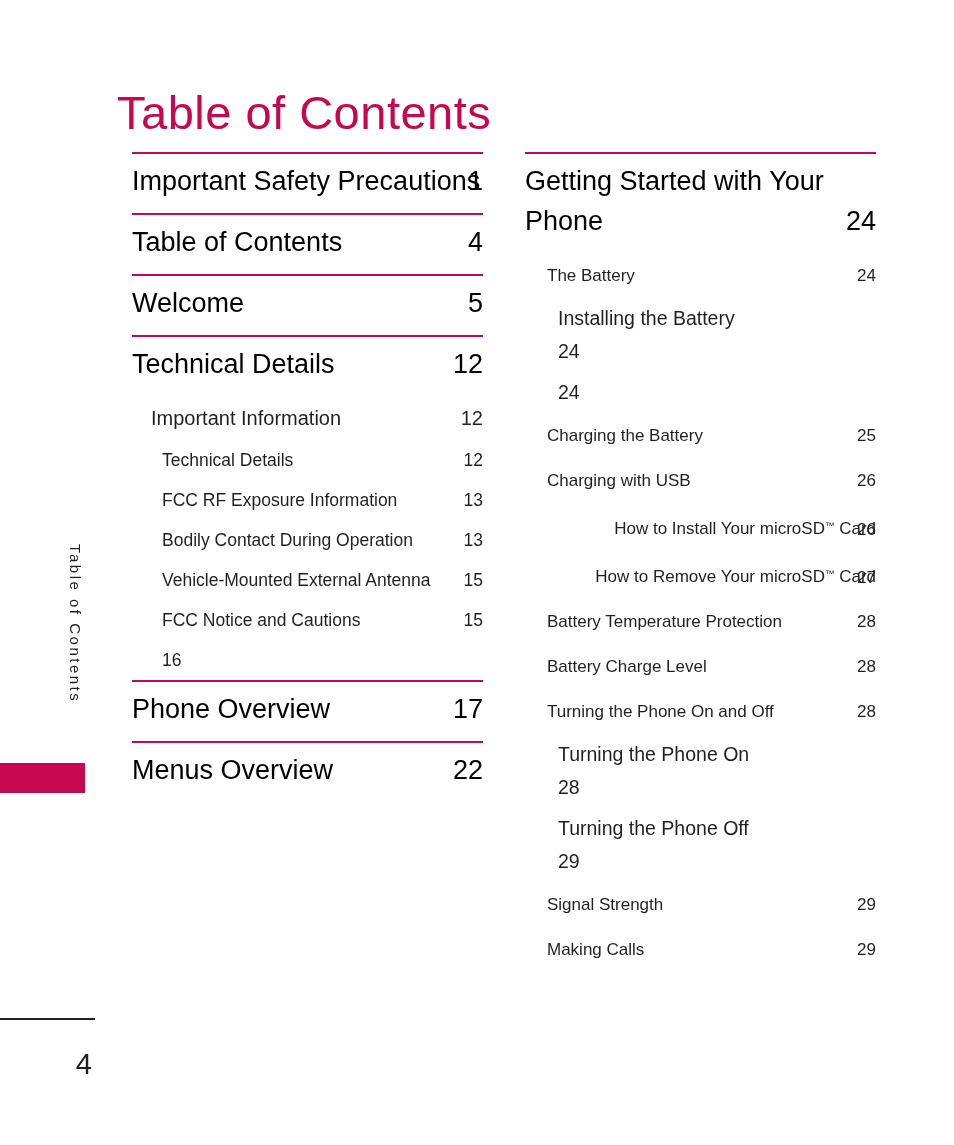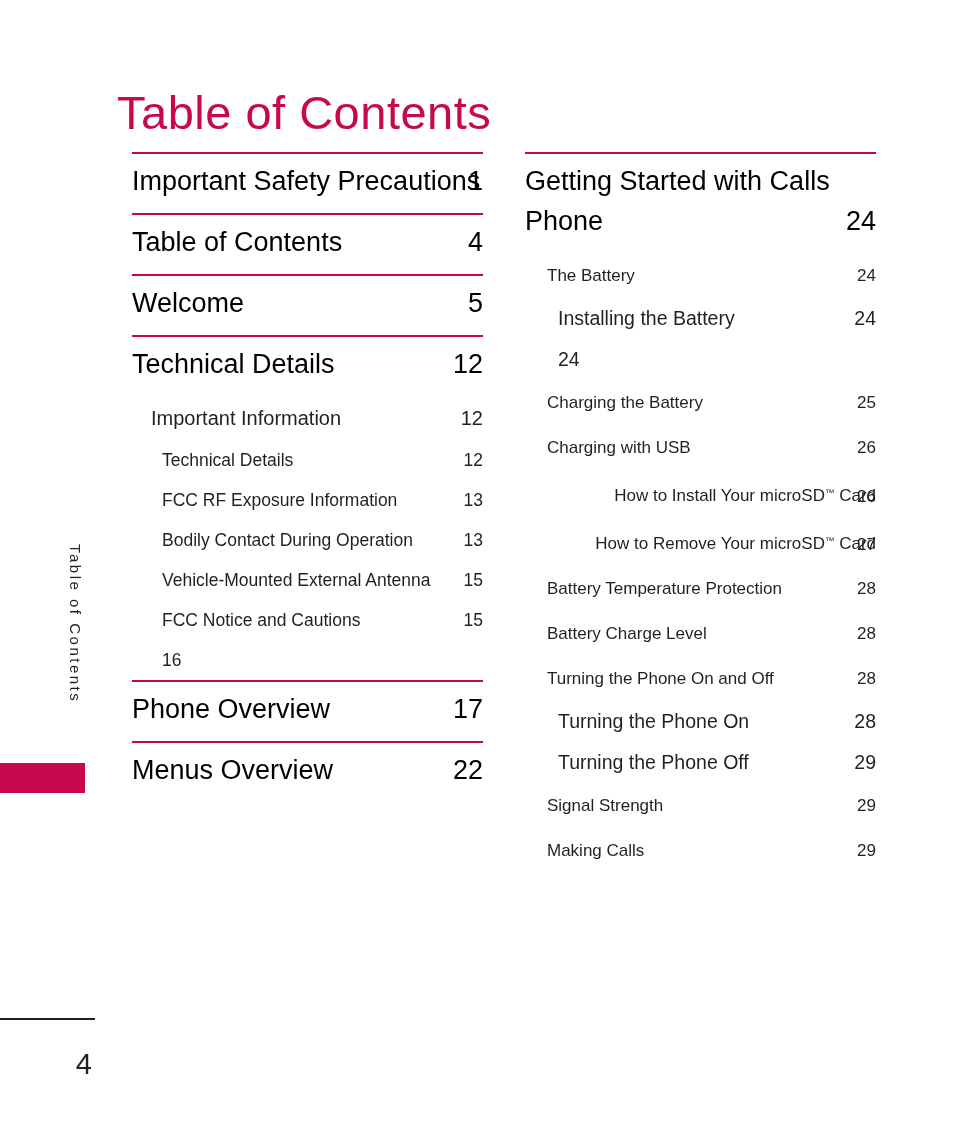--- a/index.html
+++ b/index.html
@@ -134,20 +134,21 @@
   
   .column.right .entry.lvl1 {
     font-size: 17px;
     line-height: 35px;
     padding: 5px 0 5px 22px;
   }
   .column.right .entry.lvl2 {
     font-size: 19.5px;
     line-height: 33px;
     padding: 4px 0 4px 33px;
+    flex-direction: column;
   }
 
   
   .entry.wrap2 { display: block; position: relative; }
   .entry.wrap2 .title { display: block; padding-right: 0; text-align: right; }
   .entry.wrap2 .pg { position: absolute; right: 0; bottom: 4px; }
 
   sup.tm {
     font-size: 0.56em;
     vertical-align: 0.55em;
@@ -217,21 +218,21 @@
     </div>
     <div class="rule"></div>
     <div class="entry lvl0">
       <span class="title">Menus Overview</span>
       <span class="pg">22</span>
     </div>
   </div>
 <div class="column right">
     <div class="rule"></div>
     <div class="entry lvl0 wrap">
-      <span class="title">Getting Started with Calls Phone</span>
+      <span class="title">Getting Started with Your Phone</span>
       <span class="pg">24</span>
     </div>
     <div class="entry lvl1">
       <span class="title">The Battery</span>
       <span class="pg">24</span>
     </div>
     <div class="entry lvl2">
       <span class="title">Installing the Battery</span>
       <span class="pg">24</span>
     </div>

